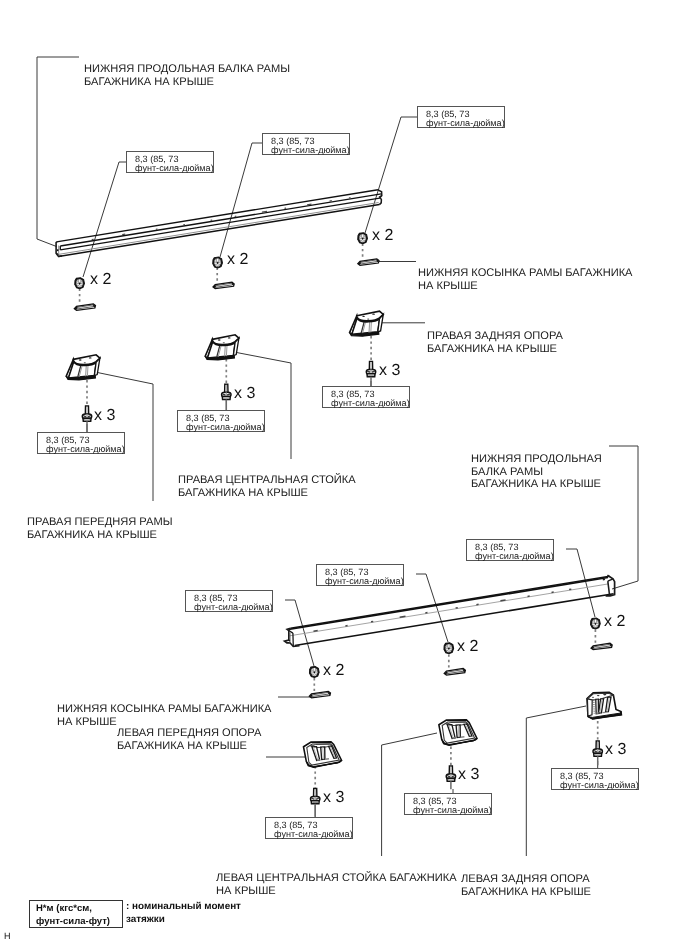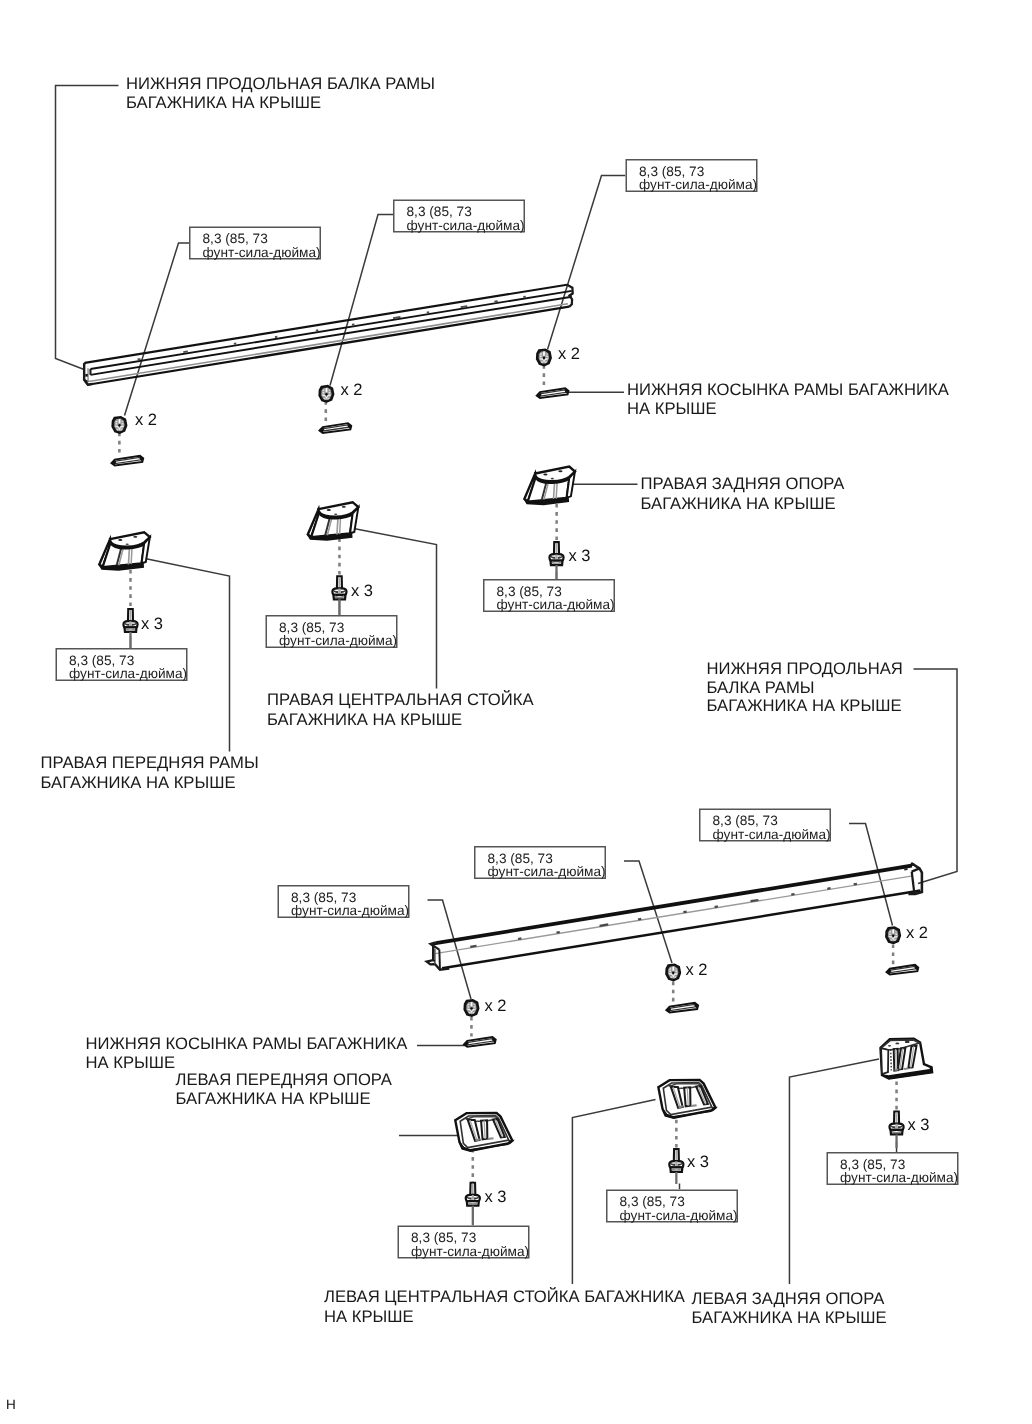--- a/index.html
+++ b/index.html
@@ -1,24 +1,24 @@
 <!DOCTYPE html>
 <html><head>
 <meta charset="utf-8">
 <title>Roof Rack Parts Diagram</title>
 <style>
   html,body{margin:0;padding:0;background:#fff;}
   body{width:688px;height:949px;overflow:hidden;font-family:"Liberation Sans",sans-serif;
      -webkit-font-smoothing:antialiased;text-rendering:geometricPrecision;}
   #stage{position:relative;width:688px;height:949px;background:#fff;}
   svg.diagram{position:absolute;left:0;top:0;width:688px;height:949px;}
-  .part-label{position:absolute;font-size:11.1px;color:#1a1a1a;line-height:12.6px;white-space:pre;}
+  .part-label{position:absolute;font-size:11.1px;color:#1a1a1a;line-height:12.6px;white-space:pre;margin-top:13px;}
   .torque-box{position:absolute;box-sizing:border-box;width:88px;height:22px;border:1px solid #555;background:#fff;
      font-size:9.1px;line-height:9.0px;color:#222;white-space:pre;padding:2.6px 0 0 8px;}
-  .qty{position:absolute;font-size:11px;color:#111;line-height:12px;text-align:center;}
+  .qty{position:absolute;font-size:16px;color:#111;line-height:12px;text-align:center;}
   .legend-box{position:absolute;box-sizing:border-box;border:1px solid #333;background:#fff;
      font-size:9.5px;line-height:13.0px;color:#111;white-space:pre;padding:1px 4px 0 6px;font-weight:bold;}
   .legend-text{position:absolute;font-size:9.9px;line-height:13.4px;color:#111;white-space:pre;font-weight:bold;}
   .footer-mark{position:absolute;font-size:9px;color:#111;}
 </style>
 </head>
 <body>
 
 <div id="stage">
   <svg class="diagram" viewBox="0 0 688 949">
@@ -432,14 +432,18 @@
   <div class="qty" style="left:372px;top:230px">x 2</div>
   <div class="qty" style="left:94px;top:410px">x 3</div>
   <div class="qty" style="left:234px;top:388px">x 3</div>
   <div class="qty" style="left:379px;top:365px">x 3</div>
   <div class="qty" style="left:323px;top:665px">x 2</div>
   <div class="qty" style="left:457px;top:641px">x 2</div>
   <div class="qty" style="left:604px;top:616px">x 2</div>
   <div class="qty" style="left:323px;top:792px">x 3</div>
   <div class="qty" style="left:458px;top:769px">x 3</div>
   <div class="qty" style="left:605px;top:744px">x 3</div>
+  <div class="legend-box" style="left:29px;top:900px;width:94px;height:28px">H*м (кгс*см,
+фунт-сила-фут)</div>
+  <div class="legend-text" style="left:126px;top:900px">: номинальный момент
+затяжки</div>
   <div class="footer-mark" style="left:4px;top:931px">H</div>
 </div>
 
 </body></html>

